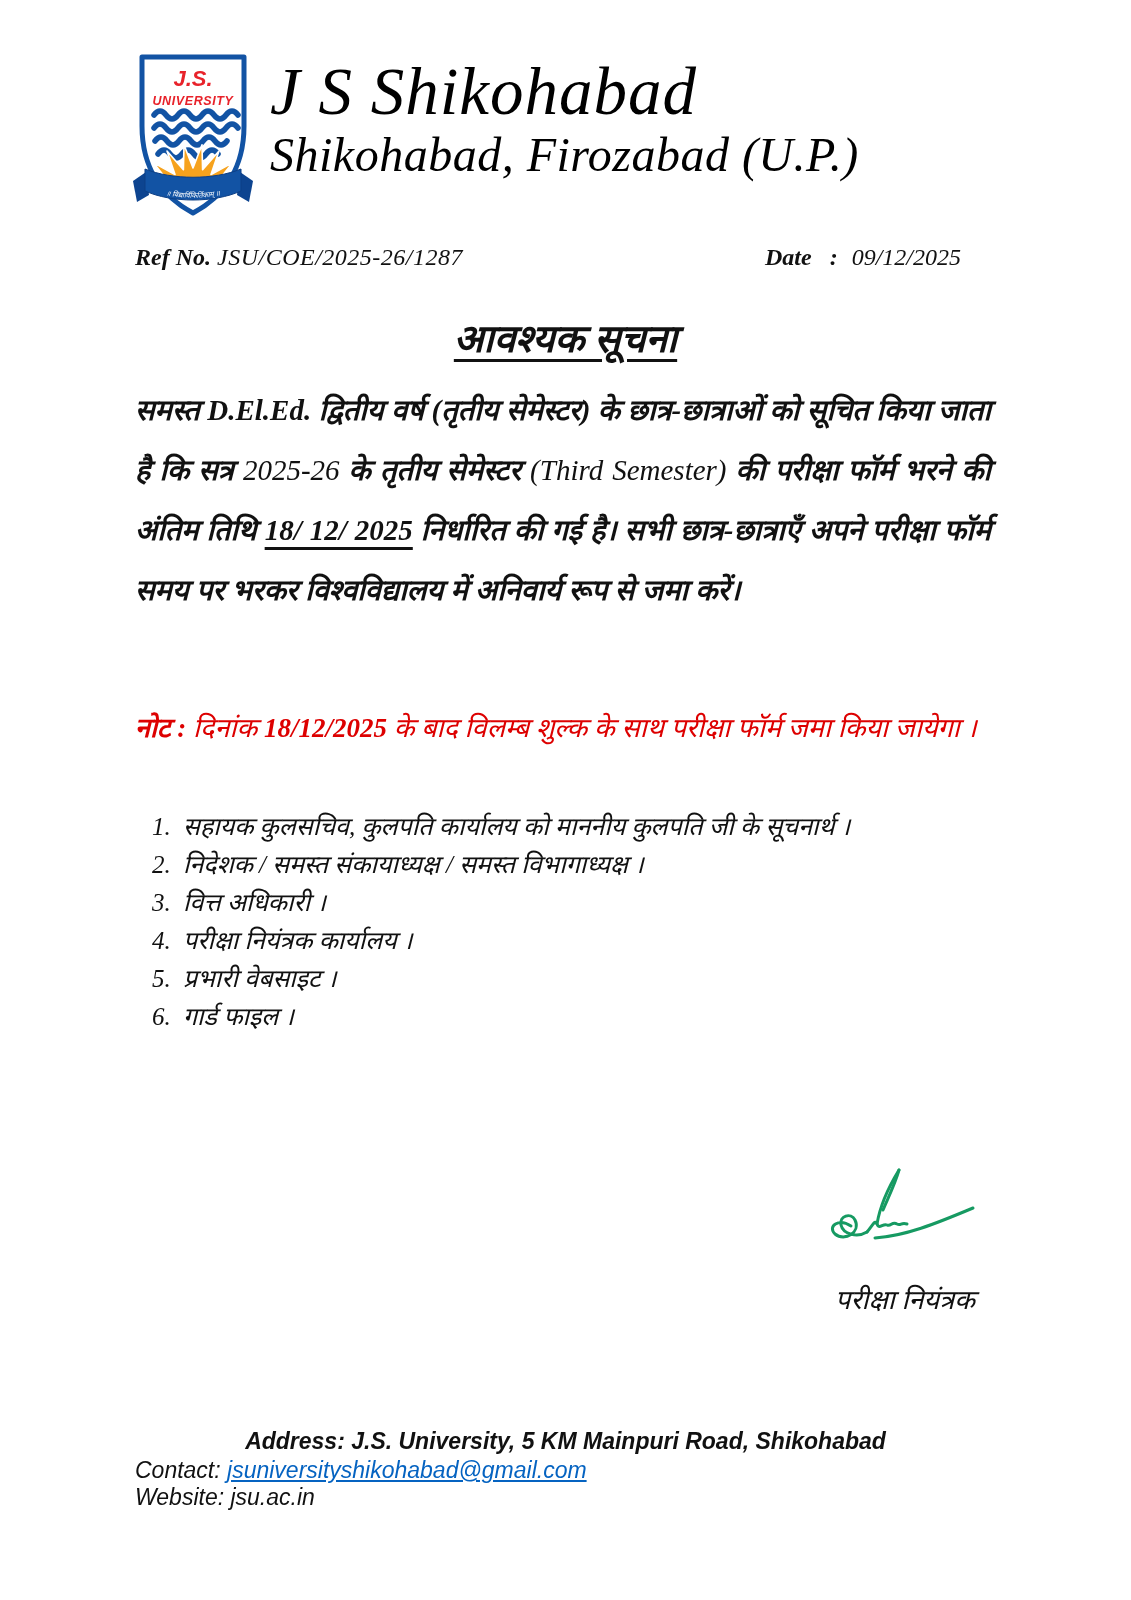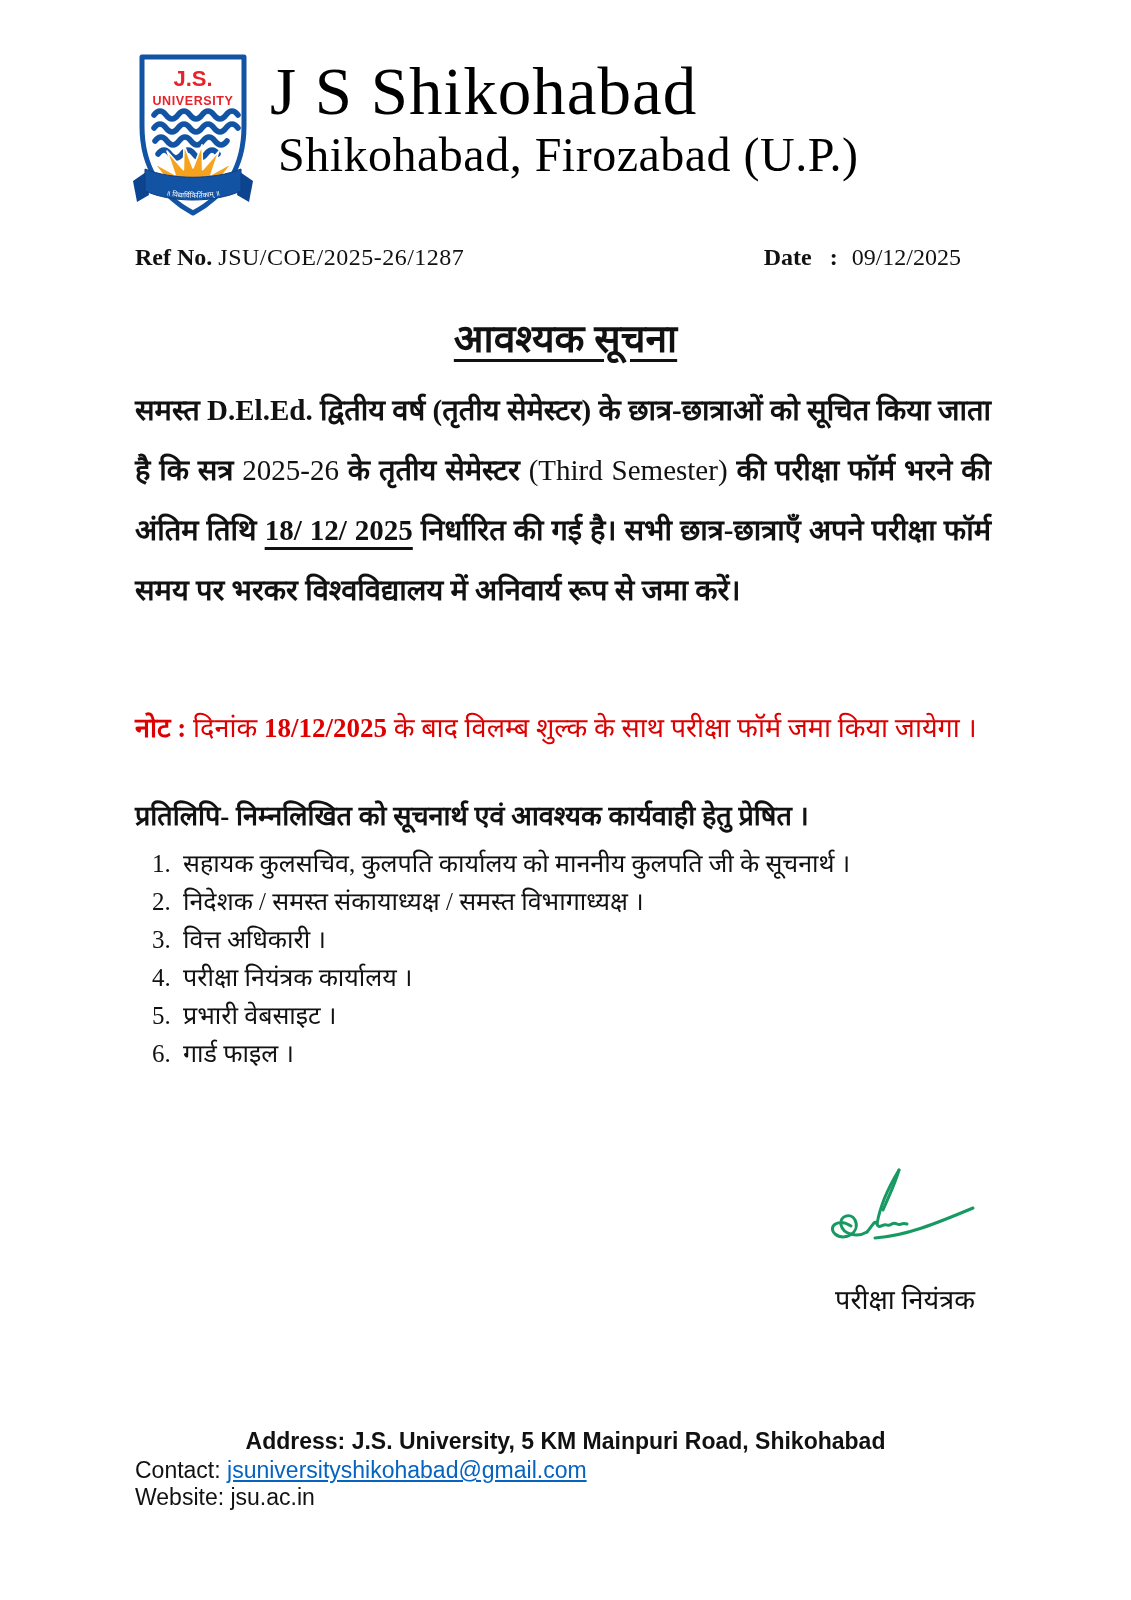--- a/index.html
+++ b/index.html
@@ -1,24 +1,24 @@
 <!DOCTYPE html>
 <html><head>
 <meta charset="utf-8">
 <style>
   html,body{margin:0;padding:0;background:#ffffff;}
   .page{position:relative;width:1131px;height:1600px;background:#ffffff;overflow:hidden;
-        font-family:"Liberation Serif","DejaVu Serif",serif;color:#111;}
+        font-family:"Liberation Serif","DejaVu Serif",serif;color:#111;font-style:italic;}
 
   
   .header{position:absolute;top:50px;left:132px;display:flex;align-items:flex-start;}
   .logo{width:122px;height:170px;flex:0 0 auto;}
   .htext{margin-left:16px;margin-top:6px;}
   .uni-name{font-size:67px;line-height:70px;letter-spacing:1px;color:#000;}
-  .uni-loc{font-size:48px;line-height:58px;letter-spacing:0.5px;color:#000;margin-left:8px;}
+  .uni-loc{font-size:48px;line-height:58px;letter-spacing:0.5px;color:#000;}
 
   
   .refrow{position:absolute;top:244px;left:135px;right:140px;display:flex;justify-content:space-between;font-size:24px;}
   .b{font-weight:bold;}
   .u{text-decoration:underline;text-decoration-thickness:3px;text-underline-offset:7px;}
   .refleft .val{letter-spacing:0.5px;}
   .dategrp{padding-right:30px;}
   .dategrp .sep{display:inline-block;margin:0 14px 0 18px;font-weight:bold;}
 
   
@@ -102,21 +102,20 @@
 
   <div class="title">
     <span>आवश्यक सूचना</span>
   </div>
 
   <div class="para"><span class="b">समस्त </span><span class="b latin">D.El.Ed. </span><span class="b">द्वितीय वर्ष (तृतीय सेमेस्टर) के छात्र-छात्राओं को सूचित किया जाता है कि सत्र </span><span class="latin">2025-26 </span><span class="b">के तृतीय सेमेस्टर </span><span class="latin">(Third Semester) </span><span class="b">की परीक्षा फॉर्म भरने की अंतिम तिथि </span><span class="b u latin">18/ 12/ 2025</span><span class="b">  निर्धारित की गई है। सभी छात्र-छात्राएँ अपने परीक्षा फॉर्म समय पर भरकर विश्वविद्यालय में अनिवार्य रूप से जमा करें।</span></div>
 
   <div class="note"><span class="b">नोट : </span><span>दिनांक </span><span class="b latin">18/12/2025 </span><span>के बाद विलम्ब शुल्क के साथ परीक्षा फॉर्म जमा किया जायेगा ।</span></div>
 
   <div class="copy">
-    <div class="copy-heading">प्रतिलिपि- निम्नलिखित को सूचनार्थ एवं आवश्यक कार्यवाही हेतु प्रेषित ।</div>
     <ol class="copy-list">
         <li>सहायक कुलसचिव, कुलपति कार्यालय को माननीय कुलपति जी के सूचनार्थ ।</li>
         <li>निदेशक / समस्त संकायाध्यक्ष / समस्त विभागाध्यक्ष ।</li>
         <li>वित्त अधिकारी ।</li>
         <li>परीक्षा नियंत्रक कार्यालय ।</li>
         <li>प्रभारी वेबसाइट ।</li>
         <li>गार्ड  फाइल ।</li>
       </ol>
   </div>
 

